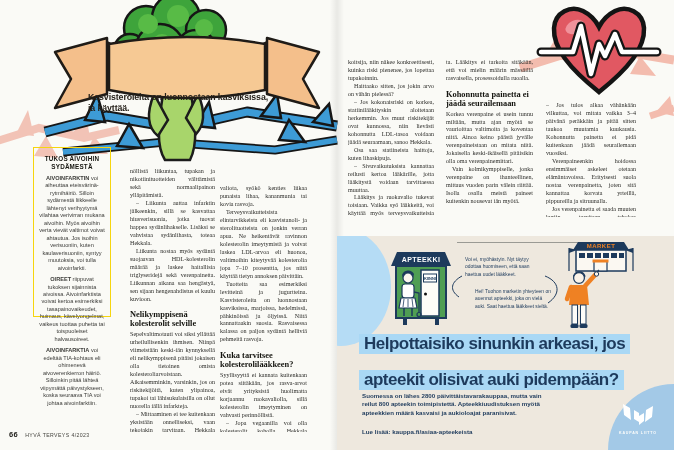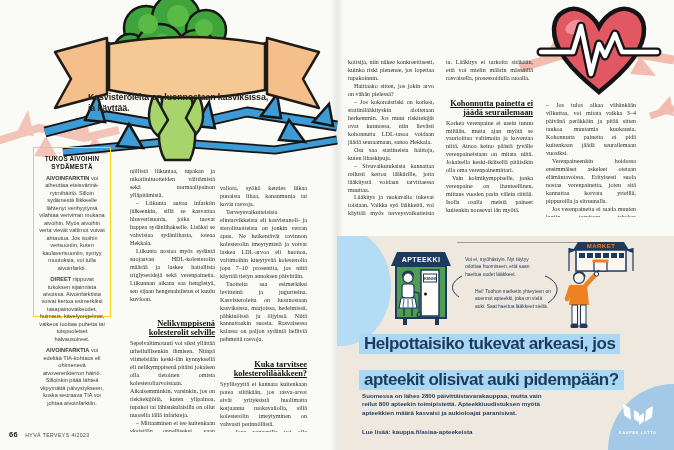--- a/index.html
+++ b/index.html
@@ -21,21 +21,21 @@
     font:5.6px/1.34 "Liberation Sans",sans-serif;}
   .sidebar h2{margin:0 0 4px 0;font:bold 6.3px/1.25 "Liberation Sans",sans-serif;color:#15150f;letter-spacing:.2px;}
   .sidebar p{margin:0 0 4px 0;}
   .sidebar .lead{font-weight:bold;}
 
   
   .bodycol{position:absolute;font:6.1px/1.31 "Liberation Serif",serif;color:#2c2c29;
     text-align:justify;overflow:hidden;}
   .bodycol p{margin:0;text-indent:6px;}
   .bodycol p.first{text-indent:0;}
-  .bodycol h3{margin:17px 0 2px 0;font:bold 8.4px/1.05 "Liberation Serif",serif;color:#14140f;text-indent:0;text-align:right;text-decoration:underline;}
+  .bodycol h3{margin:8px 0 2px 0;font:bold 8.4px/1.05 "Liberation Serif",serif;color:#14140f;text-indent:0;text-align:left;}
 
   .footer{left:9px;top:431px;color:#45443f;font:5.2px/1 "Liberation Sans",sans-serif;letter-spacing:.4px;}
   .footer .num{font:bold 7.5px/1 "Liberation Sans",sans-serif;margin-right:7px;color:#23221e;}
 
   
   .ad{left:337px;top:236px;width:337px;height:214px;background:#eee8de;overflow:hidden;}
   .ad-blob{left:-46px;top:-8px;width:100px;height:118px;border-radius:50%;background:#b5dcf5;}
   .ad-rule{left:120px;top:6px;width:122px;height:0;border-top:0.8px solid #9a9a94;}
   .bubble{font:4.9px/1.5 "Liberation Sans",sans-serif;color:#1d3a5c;}
   .headline{left:22px;top:98px;width:300px;}
@@ -245,21 +245,21 @@
       <circle cx="20" cy="9" r="5.4" fill="#fbf3e8" stroke="#1d3a5c" stroke-width="1.2"></circle>
       <path d="M12,16 L28,16 L30,36 L10,36 Z" fill="#ef8123"></path>
       <path d="M12,18 L8,30" stroke="#ef8123" stroke-width="4.5" stroke-linecap="round"></path>
       <rect x="13" y="36" width="5.5" height="19" fill="#fdfcf8" stroke="#1d3a5c" stroke-width="1"></rect>
       <rect x="21.5" y="36" width="5.5" height="19" fill="#fdfcf8" stroke="#1d3a5c" stroke-width="1"></rect>
       <rect x="11.5" y="55" width="8" height="4" rx="1.5" fill="#1d3a5c"></rect>
       <rect x="20.5" y="55" width="8" height="4" rx="1.5" fill="#1d3a5c"></rect>
     </svg>
 
     <div class="abs headline">
-      <div><span>Helpottaisiko tukevat arkeasi, jos</span></div>
+      <div><span>Helpottaisiko sinunkin arkeasi, jos</span></div>
       <div class="l2"><span>apteekit olisivat auki pidempään?</span></div>
     </div>
 
     <div class="abs ad-body">Suomessa on lähes 2800 päivittäistavarakauppaa, mutta vain reilut 800 apteekin toimipistettä. Apteekkiuudistuksen myötä apteekkien määrä kasvaisi ja aukioloajat paranisivat.</div>
     <div class="abs ad-cta">Lue lisää: kauppa.fi/asiaa-apteekeista</div>
 
     <div class="abs ad-corner"></div>
     <svg class="abs" style="right:20px;bottom:22px" width="32" height="24" viewBox="0 0 32 24">
       <g fill="#ffffff">
         <polygon points="1,0 8,4 9,16 2,11"></polygon>

